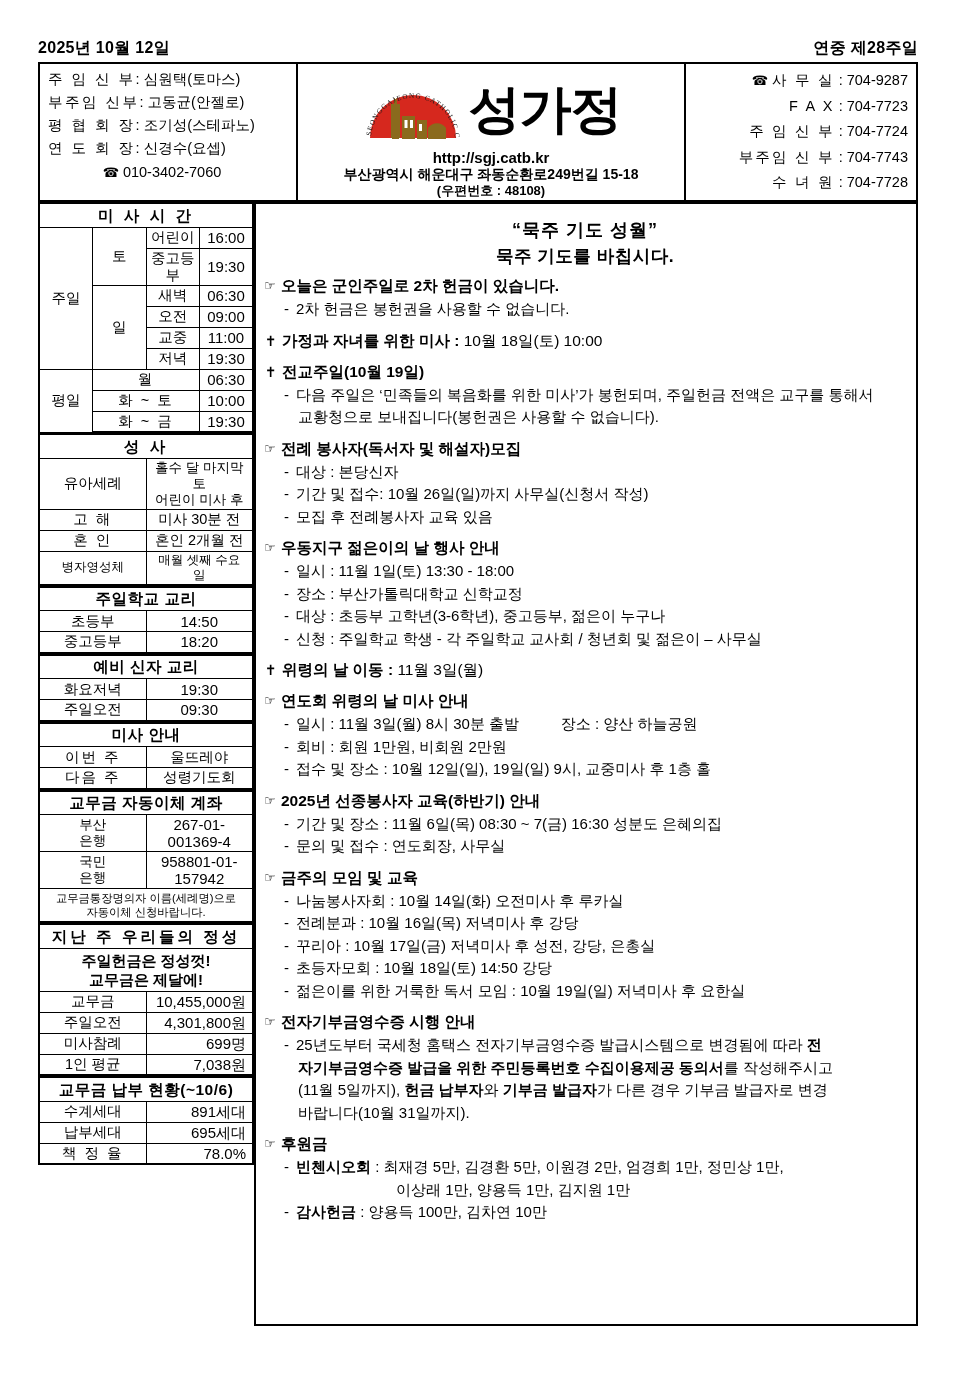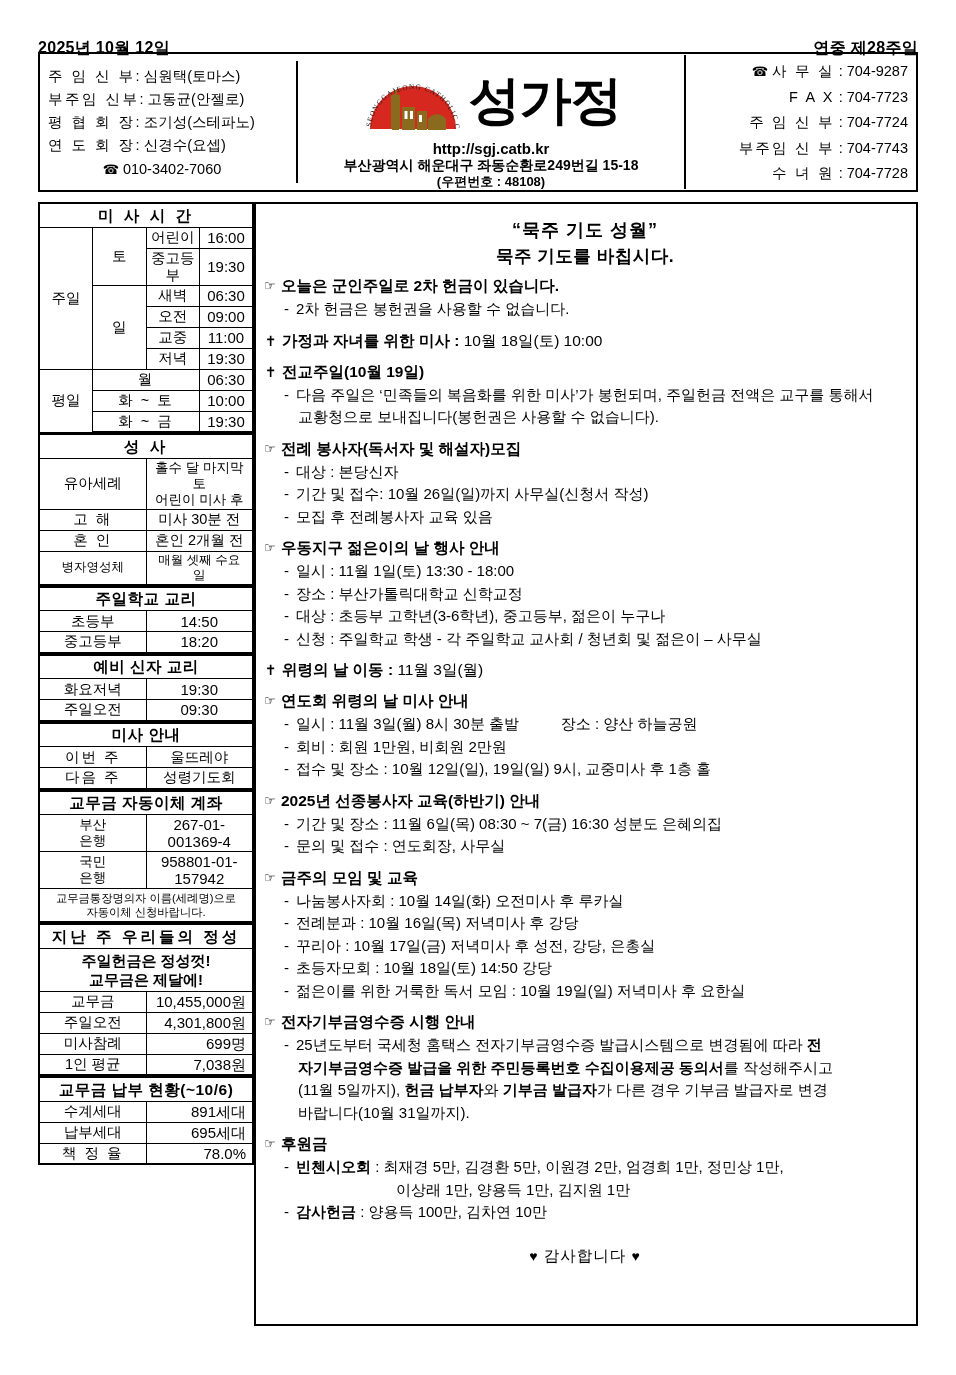--- a/index.html
+++ b/index.html
@@ -34,27 +34,26 @@
     font-size: 16px;
     font-weight: bold;
     letter-spacing: 0.3px;
   }
   .topline .right { font-weight: bold; }
 
   
   .headerbox {
     position: absolute;
     left: 38px;
-    top: 52px;
+    top: 62px;
     width: 880px;
     height: 140px;
     border: 2px solid #000;
     box-sizing: border-box;
     display: flex;
-    align-items: center;
   }
   .hdr-left {
     width: 258px;
     box-sizing: border-box;
     padding: 4px 6px 2px 8px;
     border-right: 2px solid #000;
     display: flex;
     flex-direction: column;
     justify-content: flex-start;
   }
@@ -750,21 +749,16 @@
         </div>
         <div class="sub">
           <span class="stxt donor-ind">이상래 1만, 양용득 1만, 김지원 1만</span>
         </div>
         <div class="sub">
           <span class="dash">-</span>
           <span class="stxt"><span class="b">감사헌금</span><span class="nb"> : </span><span class="nb">양용득 100만, 김차연 10만</span></span>
         </div>
       </div>
 
-      <div class="thanks">
-        <span class="heart">♥</span>
-        <span>감사합니다</span>
-        <span class="heart">♥</span>
-      </div>
 
     </div>
   </div>
 </div>
 
 </body></html>

